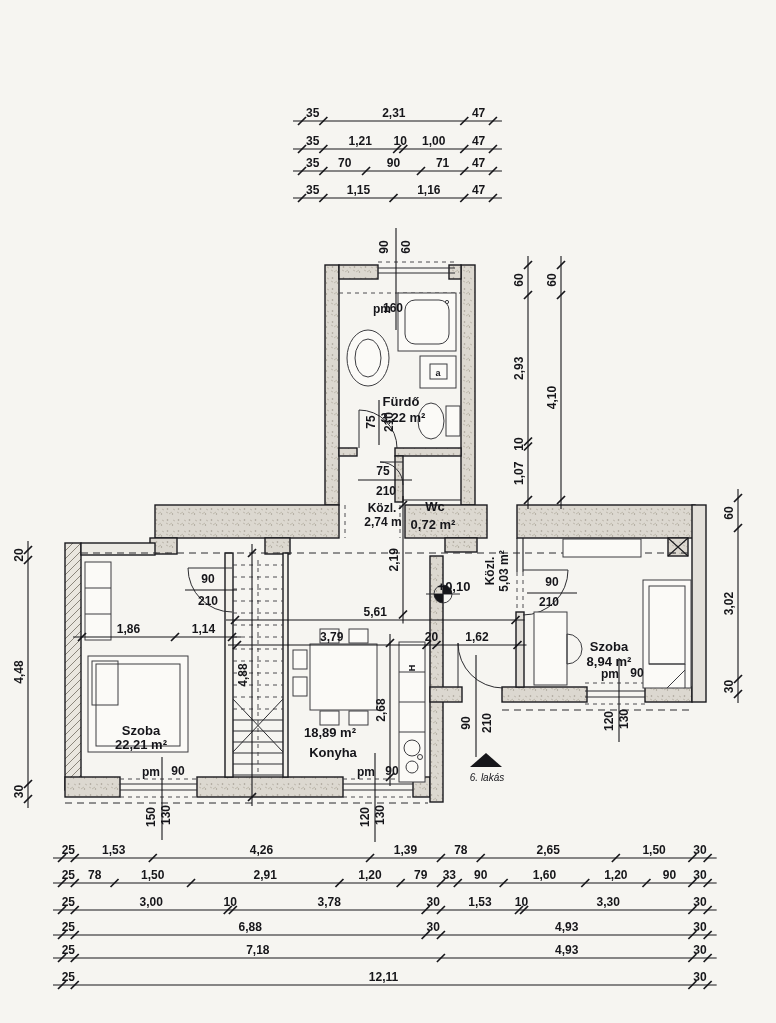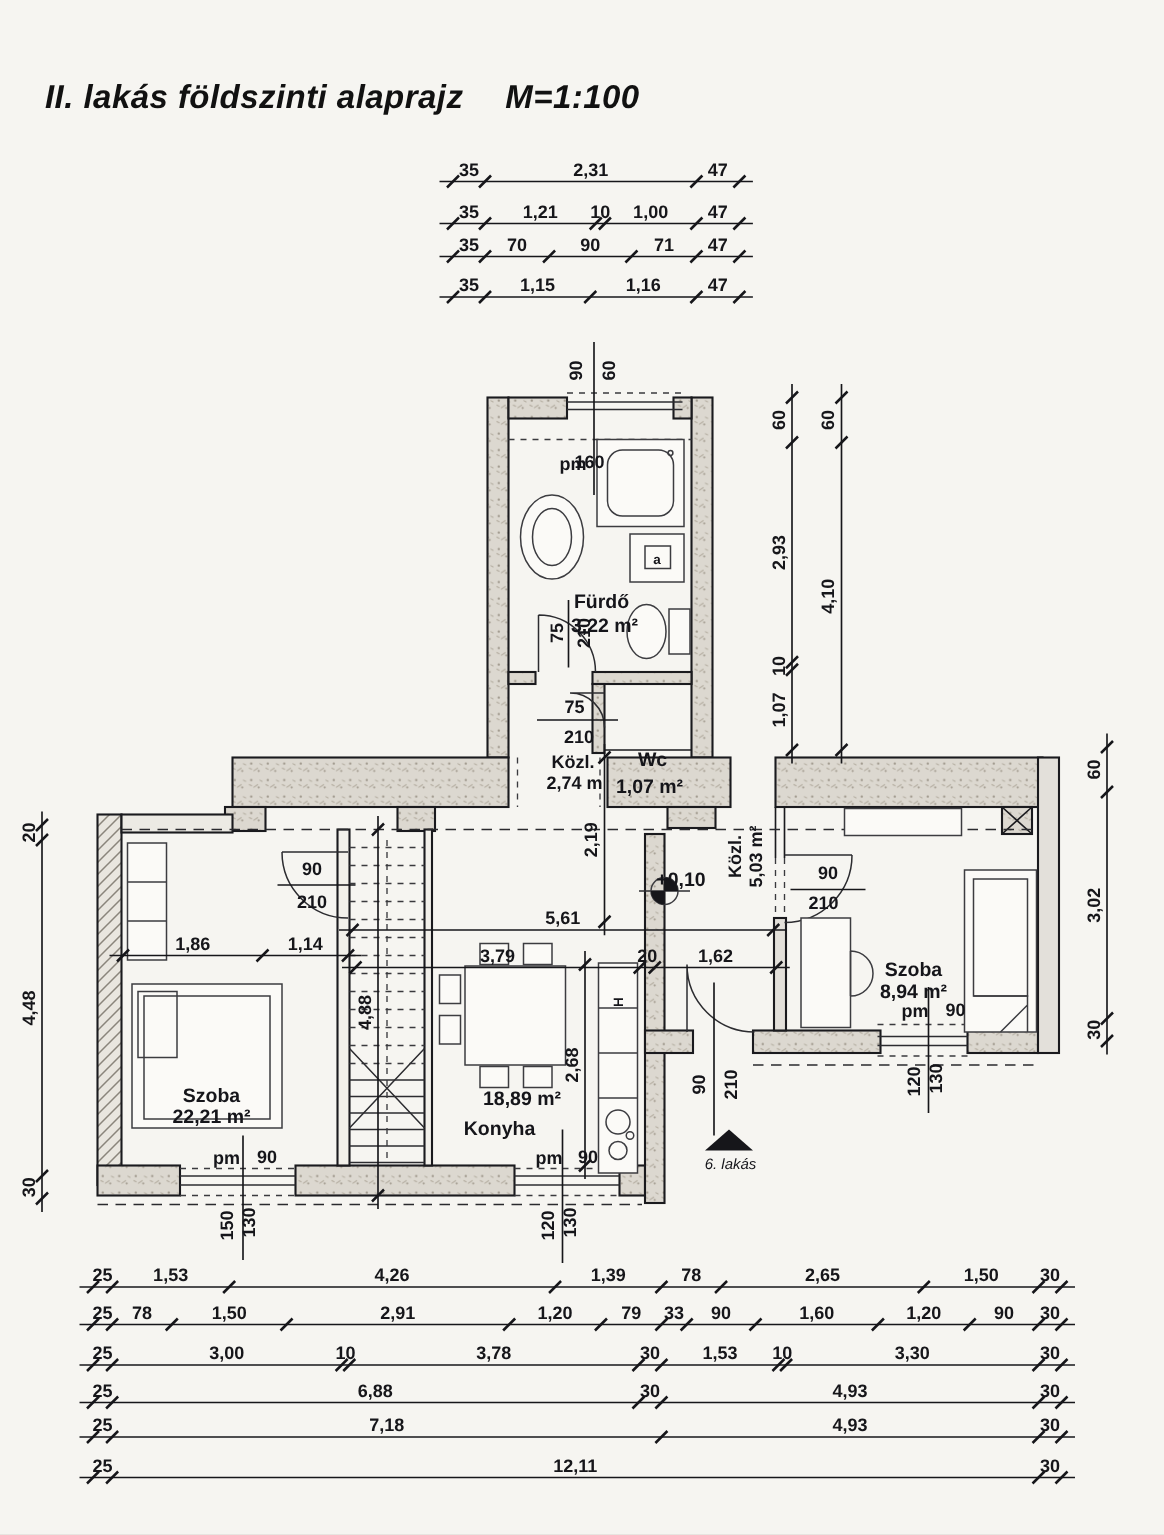--- a/index.html
+++ b/index.html
@@ -443,38 +443,35 @@
         <text x="247" y="675" text-anchor="middle" transform="rotate(-90 247 675)">4,88</text>
       </g>
   <g class="dim">
         <line x1="390" y1="634" x2="390" y2="786"></line>
         <line x1="386" y1="647" x2="394" y2="639" class="tick"></line>
         <line x1="386" y1="781" x2="394" y2="773" class="tick"></line>
         <text x="385" y="710" text-anchor="middle" transform="rotate(-90 385 710)">2,68</text>
       </g>
 </svg>
 
-<div class="title">
-  <span>II. lakás földszinti alaprajz</span><span class="sc">M=1:100</span>
-</div>
 
 <span class="lbl room" style="left:401px;top:365px">Fürdő</span>
 <span class="lbl room" style="left:403px;top:381px">3,22 m²</span>
 <span class="lbl room" style="left:435px;top:470px">Wc</span>
-<span class="lbl room" style="left:433px;top:488px">1,07 m²</span>
+<span class="lbl room" style="left:433px;top:488px">0,72 m²</span>
 <span class="lbl" style="left:382px;top:508px">Közl.</span>
 <span class="lbl" style="left:383px;top:522px">2,74 m</span>
 <div class="lbl rot" style="left:497px;top:571px;text-align:center;line-height:14px">
   <div>Közl.</div>
   <div>5,03 m²</div>
 </div>
 <span class="lbl room" style="left:141px;top:694px">Szoba</span>
 <span class="lbl room" style="left:141px;top:708px">22,21 m²</span>
 <span class="lbl room" style="left:333px;top:716px">Konyha</span>
-<span class="lbl room" style="left:348px;top:696px">18,89 m²</span>
+<span class="lbl room" style="left:330px;top:696px">18,89 m²</span>
 <span class="lbl room" style="left:609px;top:610px">Szoba</span>
 <span class="lbl room" style="left:609px;top:625px">8,94 m²</span>
 
 <span class="lbl" style="left:208px;top:579px">90</span>
 <span class="lbl" style="left:208px;top:601px">210</span>
 <span class="lbl" style="left:552px;top:582px">90</span>
 <span class="lbl" style="left:549px;top:602px">210</span>
 <span class="lbl" style="left:383px;top:471px">75</span>
 <span class="lbl" style="left:386px;top:491px">210</span>
 <span class="lbl rot" style="left:371px;top:422px">75</span>

